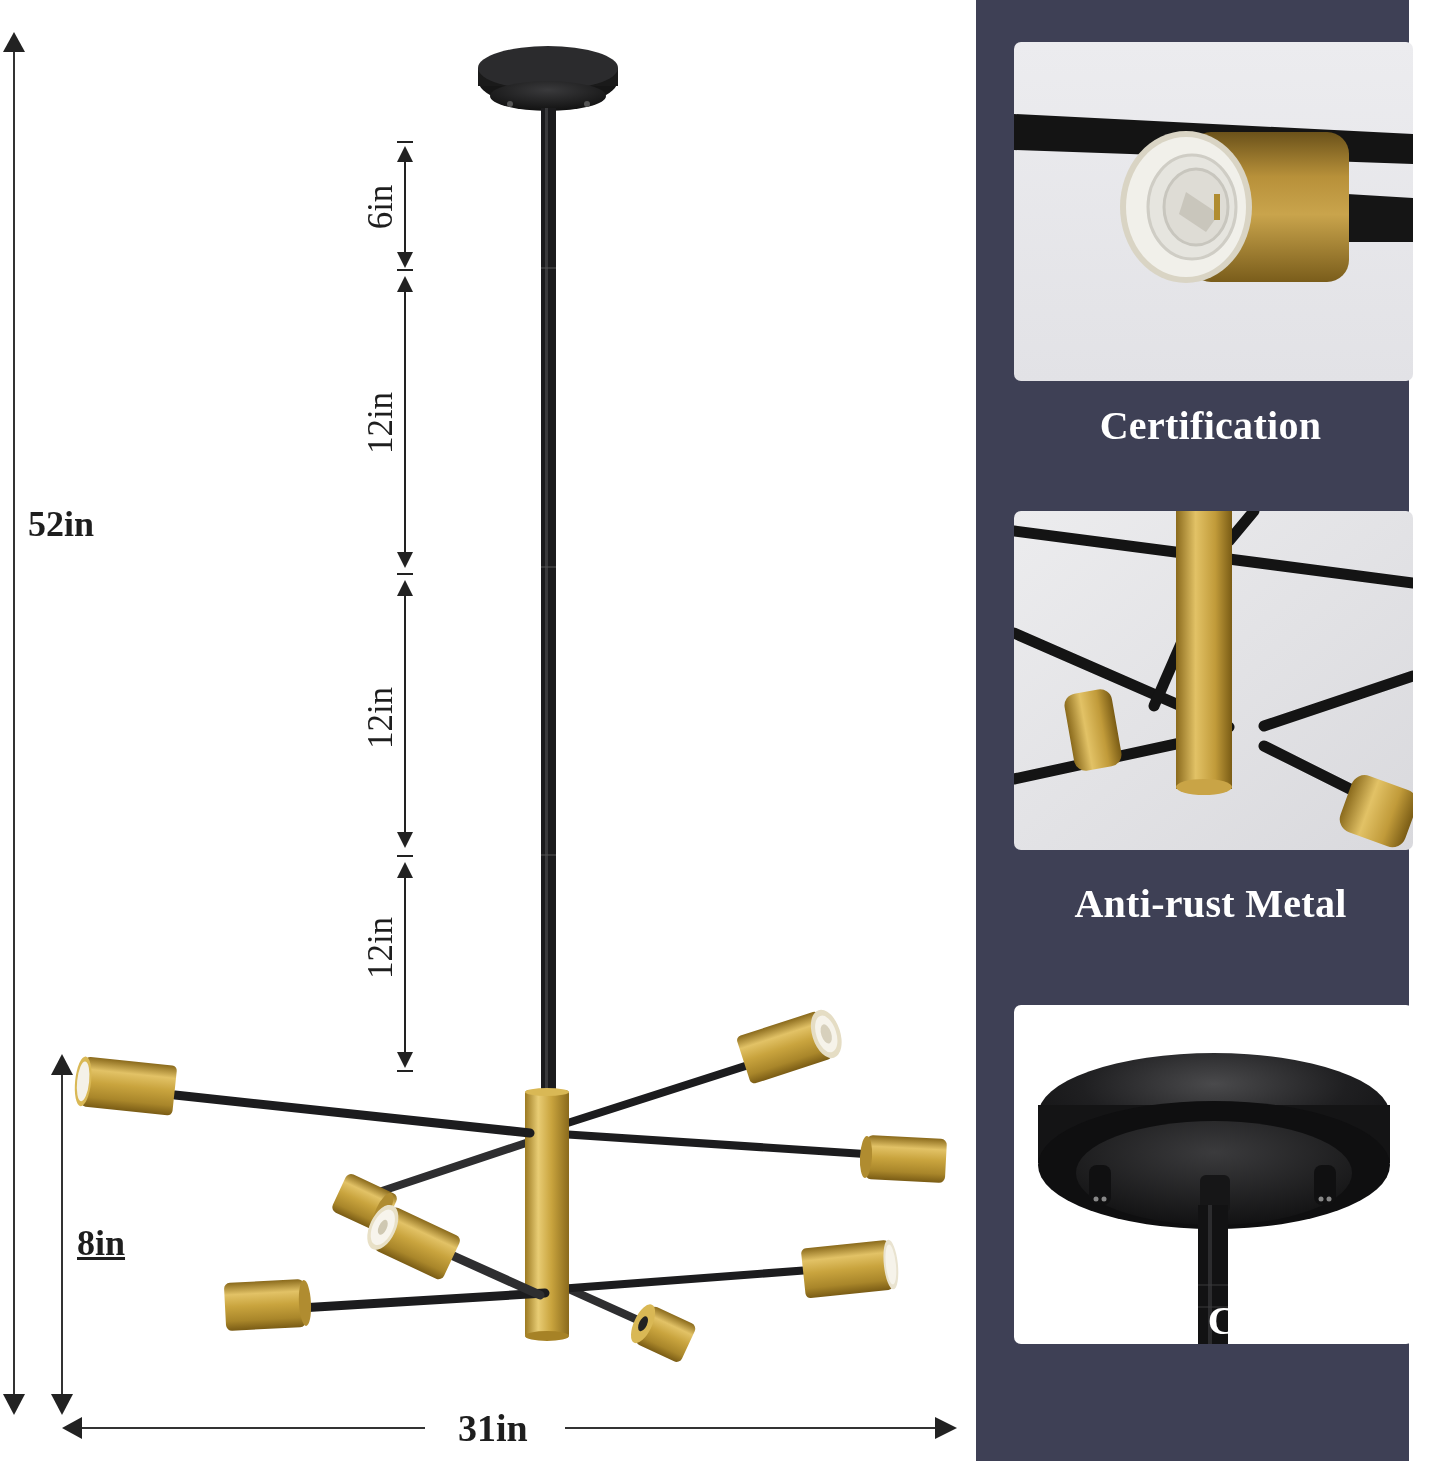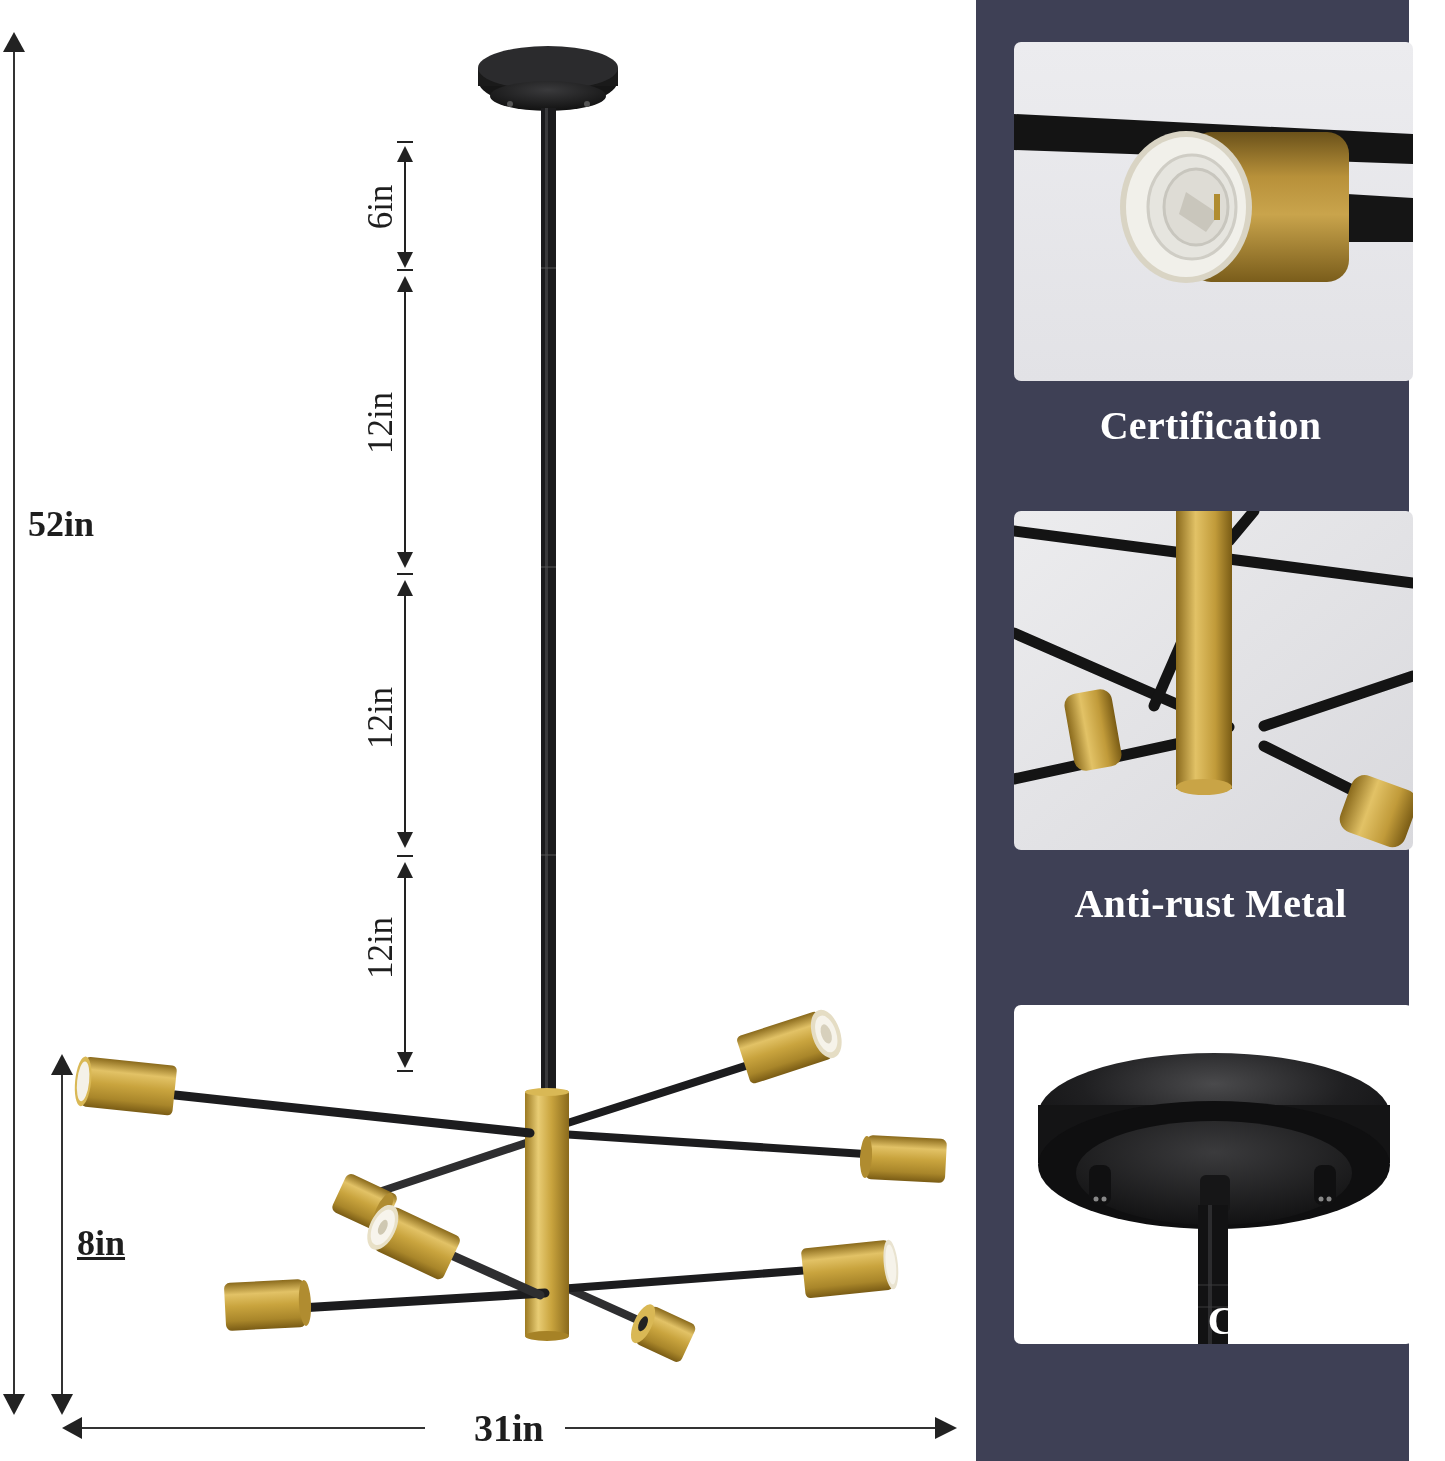--- a/index.html
+++ b/index.html
@@ -195,21 +195,21 @@
       </g>
     </g>
   </svg>
 
   <div class="dim-label bold" style="left:28px; top:506px; font-size:36px;">52in</div>
   <div class="dim-label vertical" style="left:380px; top:207px;">6in</div>
   <div class="dim-label vertical" style="left:380px; top:423px;">12in</div>
   <div class="dim-label vertical" style="left:380px; top:718px;">12in</div>
   <div class="dim-label vertical" style="left:380px; top:948px;">12in</div>
   <div class="dim-label bold" style="left:77px; top:1225px; font-size:36px;text-decoration:underline;">8in</div>
-  <div class="dim-label bold" style="left:474px; top:1409px; font-size:38px;">31in</div>
+  <div class="dim-label bold" style="left:458px; top:1409px; font-size:38px;">31in</div>
 </div>
 
 <div class="right-panel">
 
   <div class="feature-card" style="top:42px;">
     <svg viewBox="0 0 399 339" xmlns="http://www.w3.org/2000/svg">
       <defs>
         <linearGradient id="c1bg" x1="0" y1="0" x2="0" y2="1">
           <stop offset="0" stop-color="#ececef"></stop>
             <stop offset="1" stop-color="#e2e2e6"></stop>

